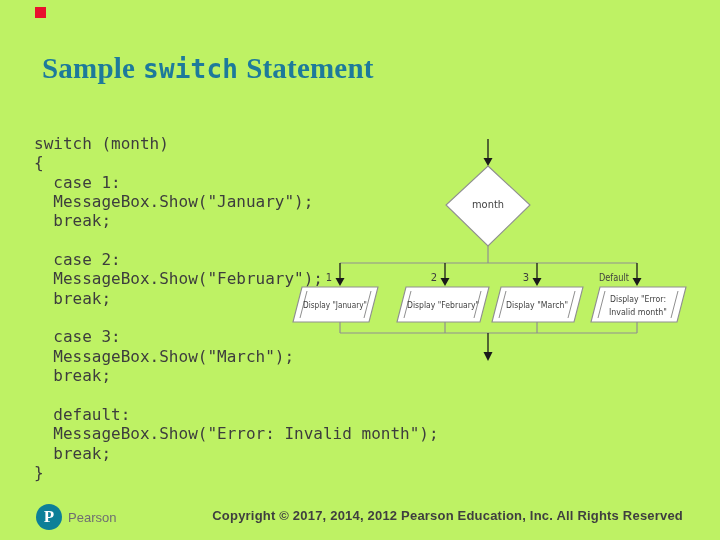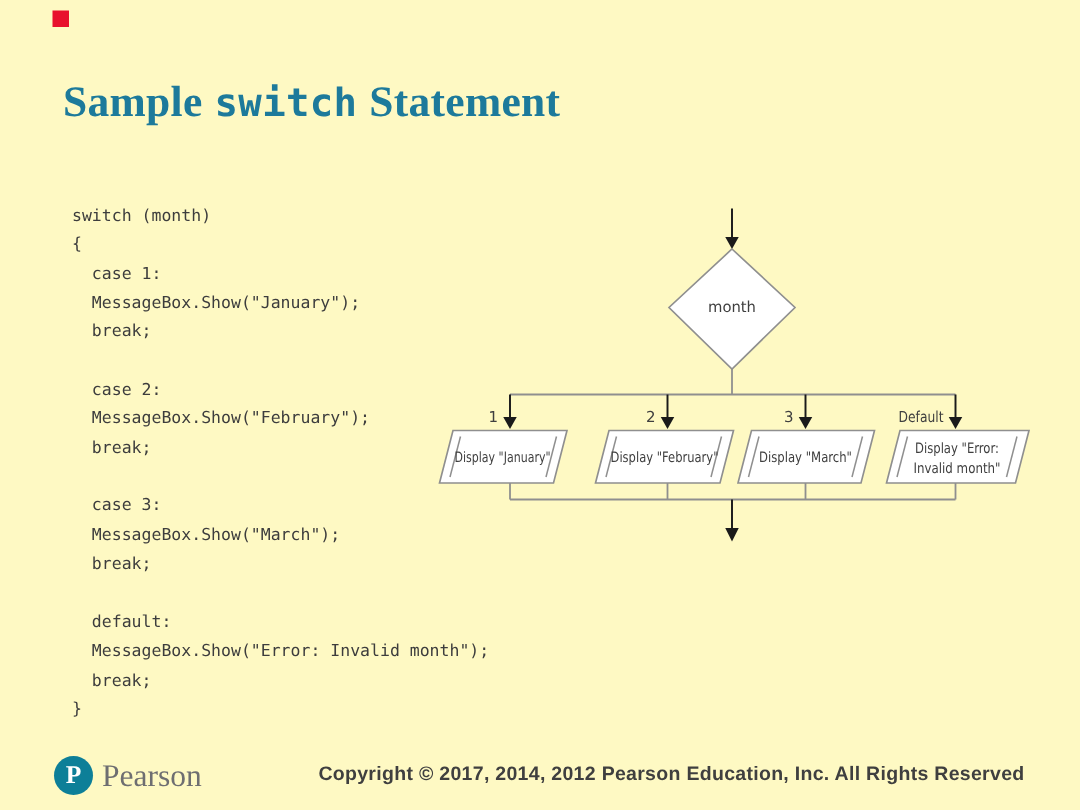--- a/index.html
+++ b/index.html
@@ -1,41 +1,41 @@
 <!DOCTYPE html>
 <html style="--accent: #1d7a9b; --code-text: #3d3d3d; --line-gray: #8f8f8f; --arrow-black: #1a1a1a; --logo-teal: #0d7f98; --wordmark-gray: #6e6e71; --copyright-gray: #3f3f3f; --marker-red: #e8112d;"><head>
 <meta charset="utf-8">
 <style>
   html,body{margin:0;padding:0;}
   body{
     width:720px;height:540px;overflow:hidden;background:#ffffff;
     font-family:"Liberation Sans", sans-serif;position:relative;
   }
-  #slide{position:absolute;inset:0;background:#fef9c3;}
+  #slide{position:absolute;inset:0;background:#bef264;}
 
   #marker{
     position:absolute;left:35px;top:7px;width:11px;height:11px;
     background:var(--marker-red);
   }
 
   #title{
     position:absolute;left:42px;top:52px;margin:0;
     font-family:"Liberation Serif", serif;
     font-size:29px;font-weight:bold;color:var(--accent);
     white-space:nowrap;letter-spacing:0.2px;
   }
   #title .kw{
     font-family:"DejaVu Sans Mono", monospace;
     font-size:26px;font-weight:bold;margin:0 8px;
   }
 
   #code{
-    position:absolute;left:48px;top:134px;margin:0;
+    position:absolute;left:34px;top:134px;margin:0;
     font-family:"DejaVu Sans Mono", monospace;
-    font-size:11px;line-height:19.35px;
+    font-size:16px;line-height:19.35px;
     color:var(--code-text);
   }
 
   #flow{position:absolute;left:0;top:0;width:720px;height:540px;}
   #flow .gline{stroke:var(--line-gray);stroke-width:1.2;fill:none;}
   #flow .bline{stroke:var(--arrow-black);stroke-width:1.3;fill:none;}
   #flow .bfill{fill:var(--arrow-black);stroke:none;}
   #flow .shape{fill:#ffffff;stroke:var(--line-gray);stroke-width:1.1;}
   #flow .slash{stroke:var(--line-gray);stroke-width:1;fill:none;}
   #flow text{
@@ -49,22 +49,22 @@
   }
   .logo-circle{
     width:26px;height:26px;border-radius:50%;
     background:var(--logo-teal);color:#ffffff;
     display:flex;align-items:center;justify-content:center;
     font-family:"Liberation Serif", serif;
     font-size:17px;font-weight:bold;
   }
   .logo-word{
     margin-left:6px;
-    font-family:Liberation Serif, serif;
-    font-size:21px;color:var(--wordmark-gray);text-align:right;
+    font-family:Liberation Sans, sans-serif;
+    font-size:13px;color:var(--wordmark-gray);text-align:right;
   }
   #copyright{
     position:absolute;right:37px;top:508px;
     font-family:"Liberation Sans", sans-serif;
     font-size:13px;color:var(--copyright-gray);
     white-space:nowrap;letter-spacing:0.2px;font-weight:bold;
   }
 </style>
 </head>
 <body>

